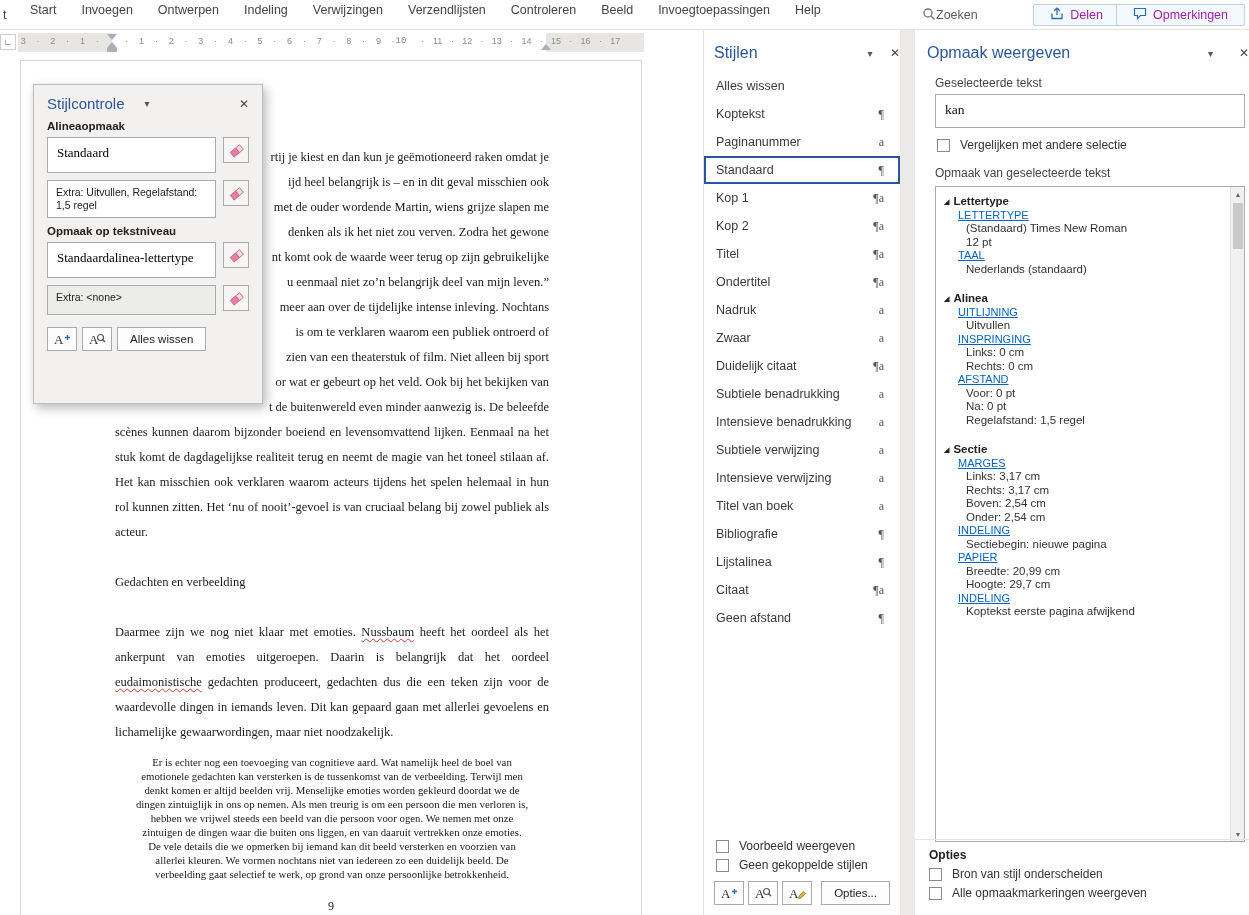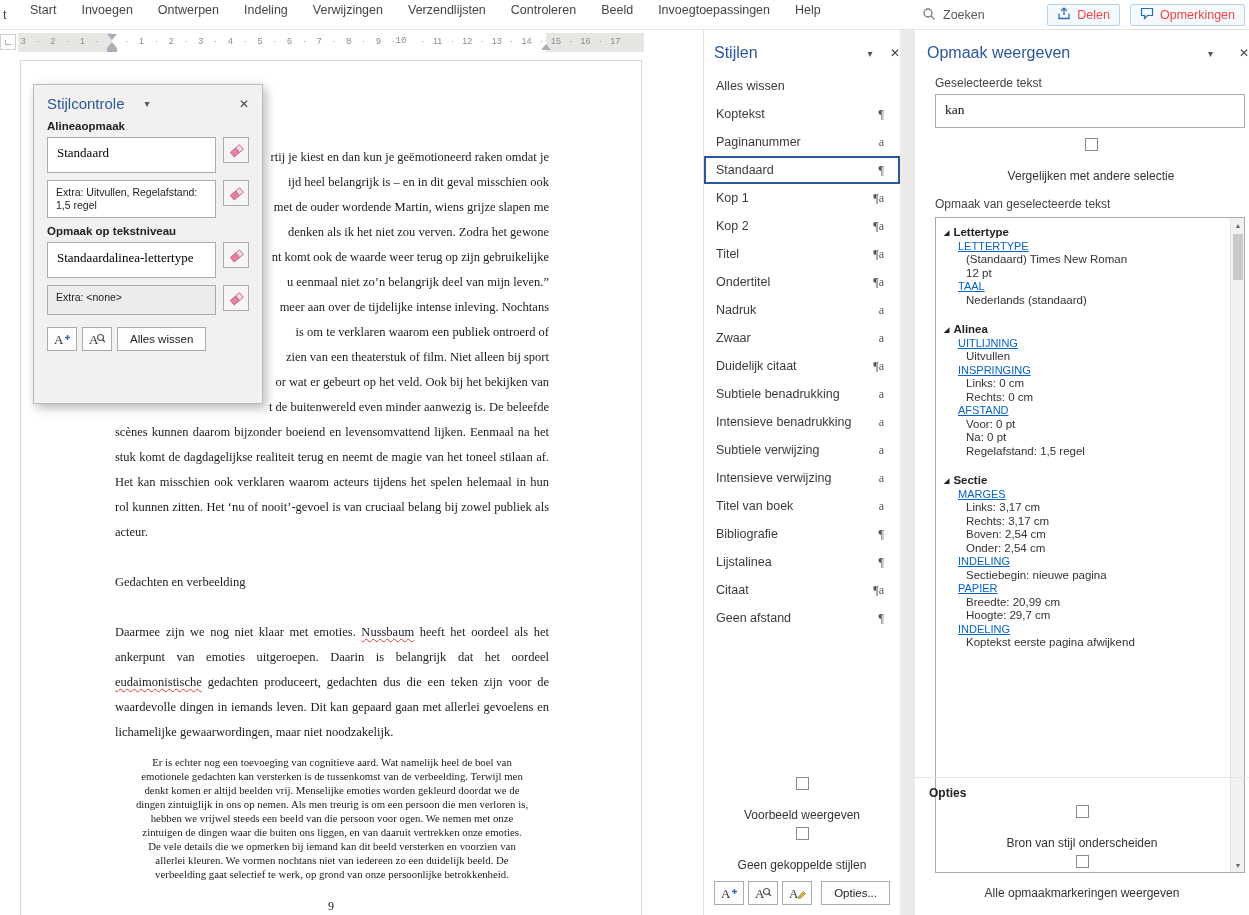--- a/index.html
+++ b/index.html
@@ -5,22 +5,22 @@
   * { margin:0; padding:0; box-sizing:border-box; }
   html,body { background:#fff; }
   body { font-family:"Liberation Sans", sans-serif; }
   #app { position:relative; width:1249px; height:915px; background:#fff; overflow:hidden; }
 
   
   .ribbon { position:absolute; top:0; left:0; width:100%; height:30px; background:#fff; border-bottom:1px solid #e5e3e1; }
   .partial-tab { position:absolute; left:3px; top:8px; font-size:12.5px; color:#444; }
   .tabs { position:absolute; left:30px; top:0; height:19px; display:flex; align-items:center; gap:25px; font-size:12.5px; color:#444; }
   .tab { cursor:default; white-space:nowrap; }
-  .search-box { position:absolute; left:922px; top:0; height:30px; display:flex; align-items:center; gap:7px; color:#5a5a5a; font-size:12.5px; }
-  .rib-btn { position:absolute; top:4px; height:22px; display:flex; align-items:center; gap:6px; padding:0 9px; border:1px solid #b7d3ec; background:#f3f9fd; color:#ef4444; font-size:12.5px; border-radius:2px; }
+  .search-box { position:absolute; left:922px; top:0; height:30px; display:flex; align-items:center; color:#5a5a5a; font-size:12.5px; }
+  .rib-btn { position:absolute; top:4px; height:22px; display:flex; align-items:center; gap:6px; padding:0 16px; border:1px solid #b7d3ec; background:#f3f9fd; color:#a21caf; font-size:12.5px; border-radius:2px; }
   .rib-share { right:129px; }
   .rib-comments { right:4px; }
 
   
   .tab-selector { position:absolute; left:0; top:34px; width:16px; height:16px; border:1px solid #cfcfcf; background:#fff; color:#555; font-size:9px; display:flex; align-items:center; justify-content:center; }
   .ruler { position:absolute; left:18px; top:33px; width:626px; height:19px; background:#e8e6e3; }
   .ruler .white-zone { position:absolute; left:94px; top:0; bottom:0; width:434px; background:#fff; }
   .ruler .tick, .ruler .dot { position:absolute; top:3px; width:18px; text-align:center; font-size:9px; color:#8c8c8c; }
   .mk-first { position:absolute; left:89px; top:1px; width:0; height:0; border-left:5px solid transparent; border-right:5px solid transparent; border-top:6px solid #a9b0ba; }
   .mk-left-tri { position:absolute; left:89px; bottom:4px; width:0; height:0; border-left:5px solid transparent; border-right:5px solid transparent; border-bottom:6px solid #a9b0ba; }
@@ -56,21 +56,21 @@
 
   
   .styles-pane { position:absolute; left:703px; top:30px; width:197px; height:885px; background:#fff; border-left:1px solid #e3e1df; }
   .pane-header { display:flex; align-items:center; padding:14px 0 6px 10px; }
   .pane-title { color:#2b579a; font-size:16px; }
   .sp-list { margin-top:4px; }
   .sp-item { height:28px; display:flex; align-items:center; padding:0 16px 0 12px; font-size:12.5px; color:#3a3a3a; }
   .sp-item .marker { margin-left:auto; font-family:"Liberation Serif", serif; font-size:12px; color:#555; }
   .sp-item.selected { box-shadow:inset 0 0 0 2px #2b579a; }
   .sp-bottom { position:absolute; left:0; right:0; bottom:0; padding:6px 10px 10px; background:#fff; }
-  .check { display:flex; align-items:center; gap:18px; font-size:12px; color:#333; margin:5px 2px;flex-direction:column; }
+  .check { display:flex; align-items:center; gap:10px; font-size:12px; color:#333; margin:5px 2px; }
   .cb { width:13px; height:13px; border:1px solid #8a8a8a; background:#fff; display:inline-block; flex:none; }
   .sp-buttons { display:flex; align-items:center; gap:4px; margin-top:9px; }
   .sp-buttons .push-btn { margin-left:auto; }
 
   
   .pane-divider { position:absolute; left:900px; top:30px; width:15px; height:885px; background:#eceae8; }
   .reveal-pane { position:absolute; left:915px; top:30px; width:334px; height:885px; background:#fff; }
   .rp-label { font-size:12px; color:#444; margin:8px 4px 4px 20px; }
   .sel-box { margin:2px 4px 0 20px; height:34px; background:#fff; border:1px solid #ababab; font-family:"Liberation Serif", serif; font-size:13.5px; color:#111; padding:7px 9px; }
   .rp-check { margin:10px 4px 0 22px; }

